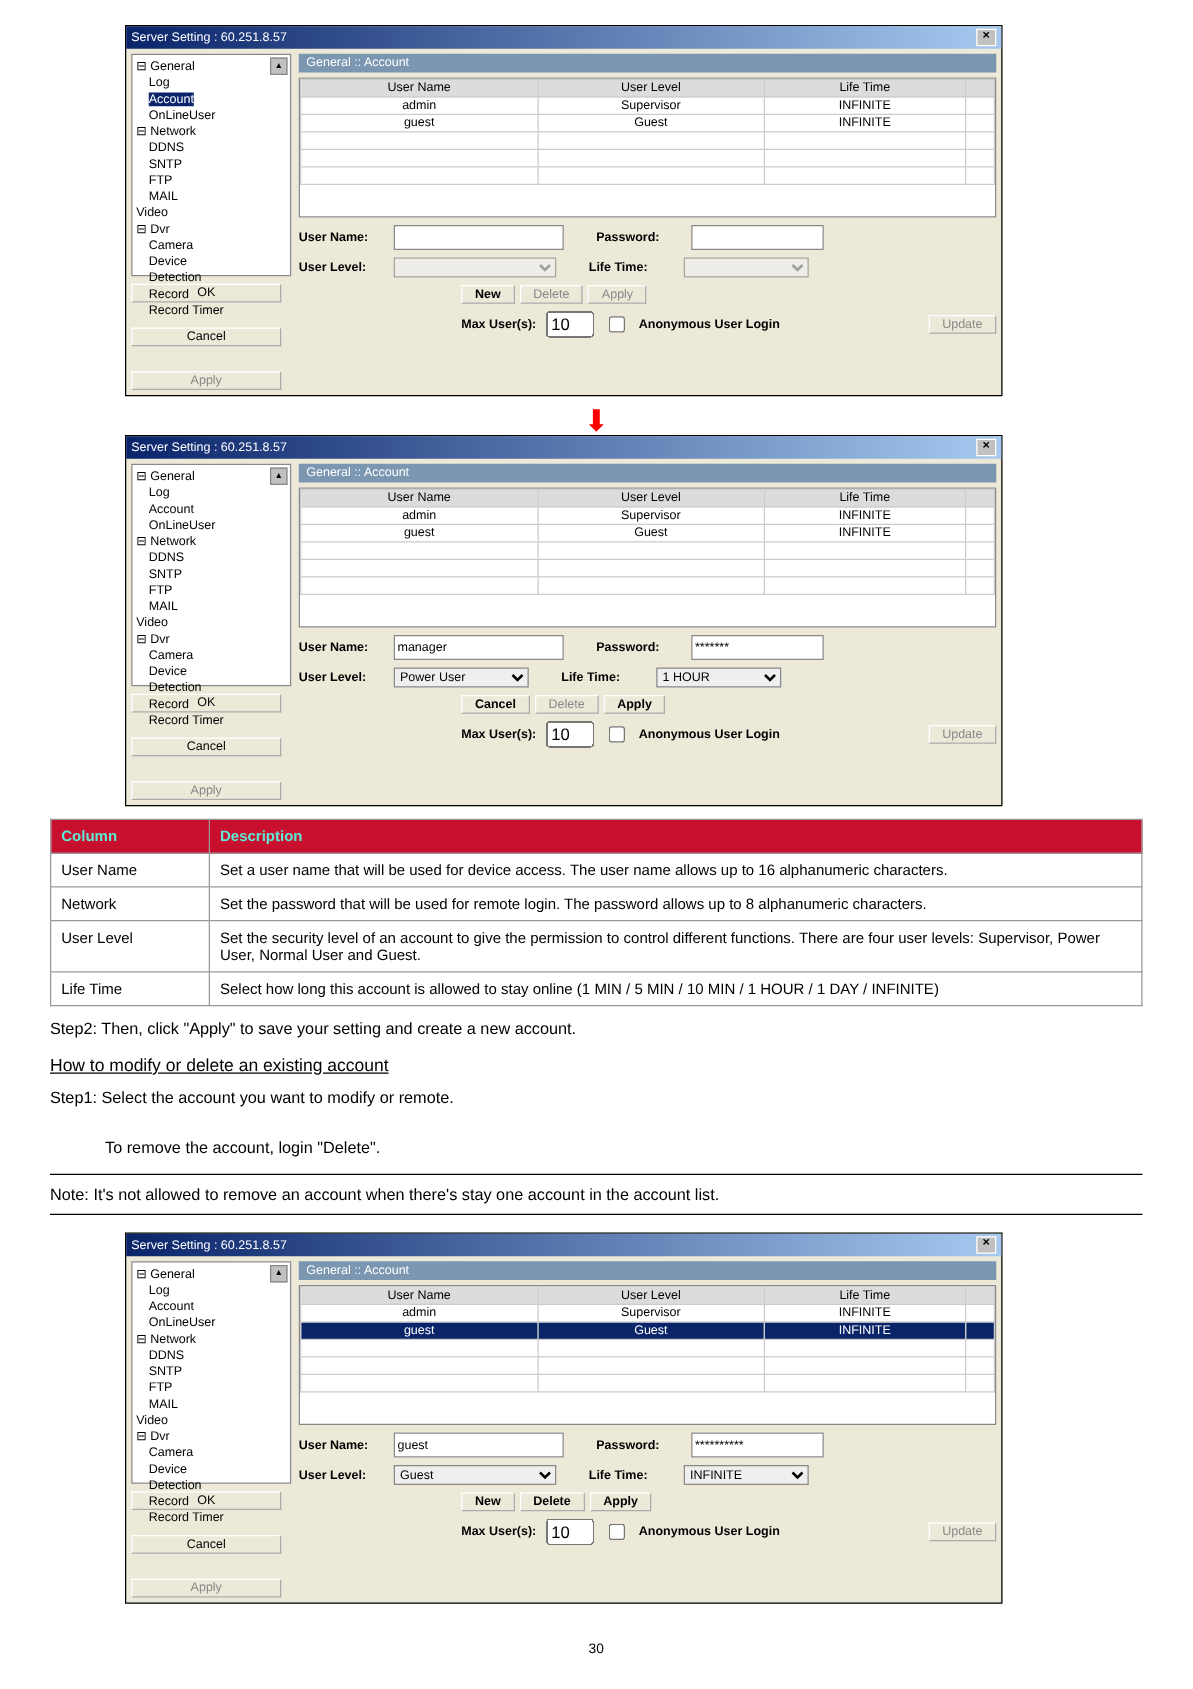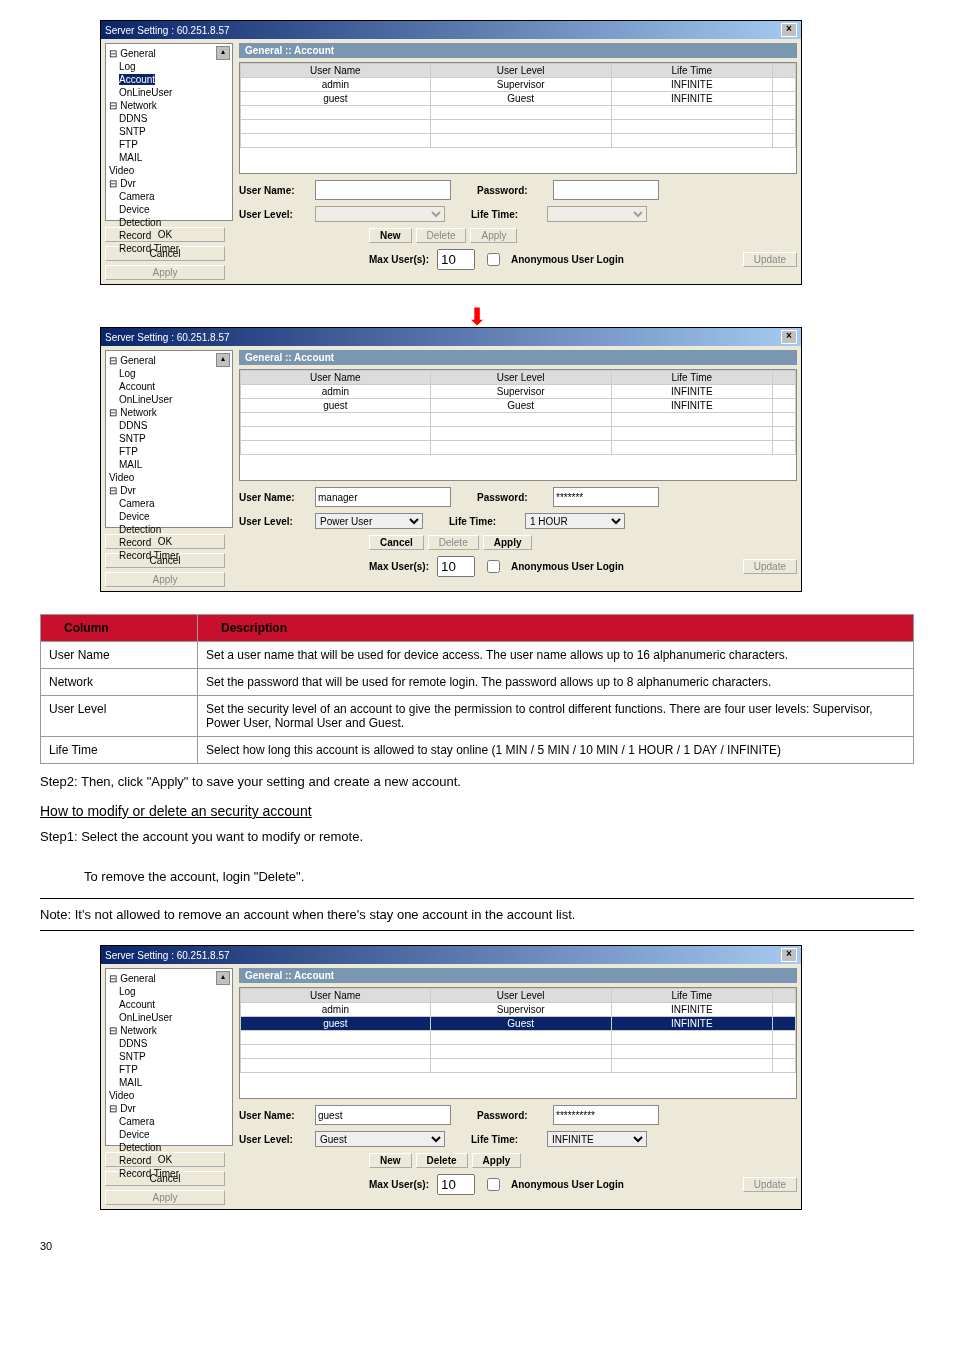--- a/index.html
+++ b/index.html
@@ -1,49 +1,49 @@
 <!DOCTYPE html>
 <html><head>
 <meta charset="utf-8">
 <style>
 body{font-family:Arial,sans-serif;font-size:12px;color:#000;margin:0;padding:20px 40px;background:#fff;max-width:954px}
-.dialog{border:1px solid #000;background:#ece9d8;margin-bottom:22px;font-size:10px;position:relative}
+.dialog{border:1px solid #000;background:#ece9d8;margin-bottom:10px;font-size:10px;position:relative}
 .title-bar{background:linear-gradient(to right,#0a246a,#a6caf0);color:#fff;padding:2px 4px;display:flex;justify-content:space-between;align-items:center}
 .title-bar .close{background:#c0c0c0;border:1px solid #fff;width:14px;height:12px;display:inline-block;text-align:center;line-height:10px;color:#000;font-weight:bold}
 .dialog-body{display:flex;padding:4px}
 .tree{background:#fff;border:1px solid #888;width:120px;height:auto;padding:3px;margin-right:6px;position:relative}
 .tree ul{list-style:none;padding-left:10px;margin:0}
 .tree li{padding:0;line-height:13px}
 .tree>ul{padding-left:0}
 .sel{background:#0a246a;color:#fff}
 .right-pane{flex:1}
-.pane-title{background:#7a96b0;color:#fff;padding:2px 6px;font-weight:bold;margin-bottom:4px}
+.pane-title{background:#7a96b0;color:#fff;padding:2px 6px;font-weight:normal;margin-bottom:4px}
 .grid{border:1px solid #888;background:#fff}
 .grid table{width:100%;border-collapse:collapse}
 .grid th,.grid td{border:1px solid #ccc;padding:1px 4px;text-align:center;font-weight:normal}
 .grid th{background:#dcdcdc}
 .grid tbody tr.selrow{background:#0a246a;color:#fff}
 .form-row{display:flex;align-items:center;gap:6px;margin:6px 0;font-weight:bold}
 .form-row input[type=text],.form-row input[type=password],.form-row select{border:1px solid #888;height:16px;font-size:10px}
 .btns{display:flex;gap:4px;margin-left:130px}
 .btn{border:1px outset #fff;background:#ece9d8;padding:1px 10px;font-size:10px;cursor:pointer}
 .btn.disabled{color:#888}
-.side-btns{display:flex;flex-direction:column;gap:4px;margin-top:6px;width:120px}
+.side-btns{display:flex;flex-direction:column;gap:20px;margin-top:6px;width:120px}
 .side-btns .btn{width:100%;text-align:center}
 .bottom-row{display:flex;align-items:center;gap:8px;margin-top:6px;margin-left:130px}
 .scroll-arrow{position:absolute;right:2px;top:2px;background:#c0c0c0;border:1px solid #888;width:12px;height:12px;text-align:center;line-height:10px;font-size:8px}
 .red-arrow{text-align:center;color:red;font-size:24px;margin:-4px 0}
 .desc-table{width:100%;border-collapse:collapse;margin:10px 0}
-.desc-table th{background:#c8102e;color:#000000;text-align:left;padding:6px 23px;border:1px solid #999}
+.desc-table th{background:#c8102e;color:#5eead4;text-align:left;padding:6px 8px;border:1px solid #999}
 .desc-table td{padding:6px 8px;border:1px solid #999;vertical-align:top}
 .step{font-size:13px;margin:10px 0}
 .subhead{font-size:14px;text-decoration:underline;margin:14px 0 10px}
 .note{border-top:1px solid #000;border-bottom:1px solid #000;padding:8px 0;font-size:13px;margin:14px 0}
 .note b{font-weight:normal}
-.pagenum{text-align:left;font-size:11px;margin-top:30px}
+.pagenum{text-align:center;font-size:11px;margin-top:30px}
 </style>
 </head>
 <body>
 
 <div class="dialog" style="width:700px;margin-left:60px">
   <div class="title-bar">
       <span>Server Setting : 60.251.8.57</span>
       <span class="close">×</span>
     </div>
   <div class="dialog-body">
@@ -289,21 +289,21 @@
         <td>Set the security level of an account to give the permission to control different functions. There are four user levels: Supervisor, Power User, Normal User and Guest.</td>
       </tr>
     <tr>
         <td>Life Time</td>
         <td>Select how long this account is allowed to stay online (1 MIN / 5 MIN / 10 MIN / 1 HOUR / 1 DAY / INFINITE)</td>
       </tr>
   </tbody>
 </table>
 
 <div class="step">Step2: Then, click "Apply" to save your setting and create a new account.</div>
-<div class="subhead">How to modify or delete an security account</div>
+<div class="subhead">How to modify or delete an existing account</div>
 <div class="step">Step1: Select the account you want to modify or remote.</div>
 <div class="step"><br><span style="margin-left:44px;display:inline-block">To remove the account, login "Delete".</span></div>
 
 <div class="note">
   <b>Note:</b>
   <span>It's not allowed to remove an account when there's stay one account in the account list.</span>
 </div>
 
 <div class="dialog" style="width:700px;margin-left:60px">
   <div class="title-bar">

